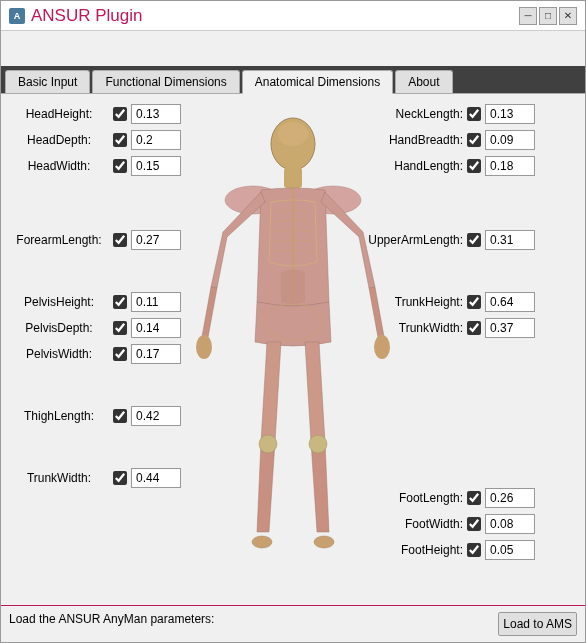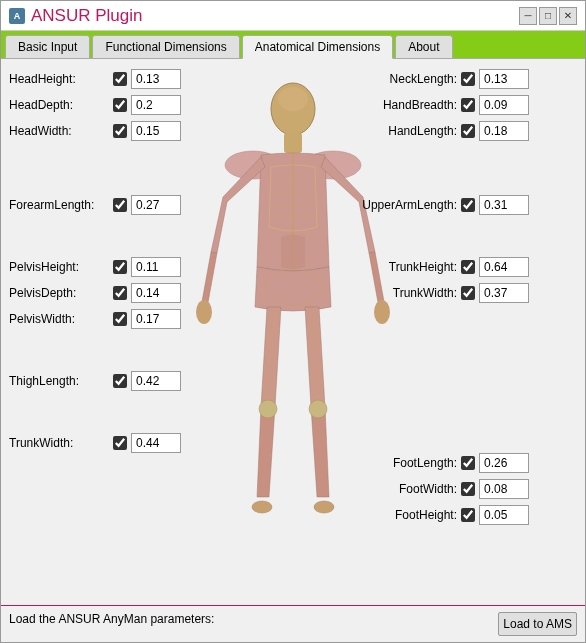--- a/index.html
+++ b/index.html
@@ -64,24 +64,25 @@
       cursor: pointer;
       display: flex;
       align-items: center;
       justify-content: center;
       font-size: 10px;
       color: #333;
     }
 
     .tab-bar {
       display: flex;
-      background: #84cc16;
+      background: #404040;
       border-bottom: 1px solid #aaa;
       padding-top: 4px;
       padding-left: 4px;
+      margin-top: 35px;
     }
     .tab {
       padding: 4px 12px;
       border: 1px solid #aaa;
       border-bottom: none;
       background: #e0e0e0;
       cursor: pointer;
       font-size: 12px;
       margin-right: 2px;
       border-radius: 3px 3px 0 0;
@@ -111,21 +112,21 @@
     .left-panel {
       width: 200px;
       display: flex;
       flex-direction: column;
       gap: 2px;
       z-index: 2;
     }
 
     .right-panel {
       position: absolute;
-      right: 10px;
+      right: 4px;
       top: 0;
       width: 220px;
       display: flex;
       flex-direction: column;
       gap: 2px;
       z-index: 2;
     }
 
     .body-image {
       position: absolute;
@@ -138,21 +139,21 @@
     }
 
     .field-row {
       display: flex;
       align-items: center;
       gap: 4px;
       margin: 2px 0;
     }
     .field-label {
       min-width: 100px;
-      text-align: left;
+      text-align: center;
       color: #000;
       font-size: 12px;
     }
     .field-label-right {
       min-width: 110px;
       text-align: right;
       color: #000;
       font-size: 12px;
     }
     .checkbox {

